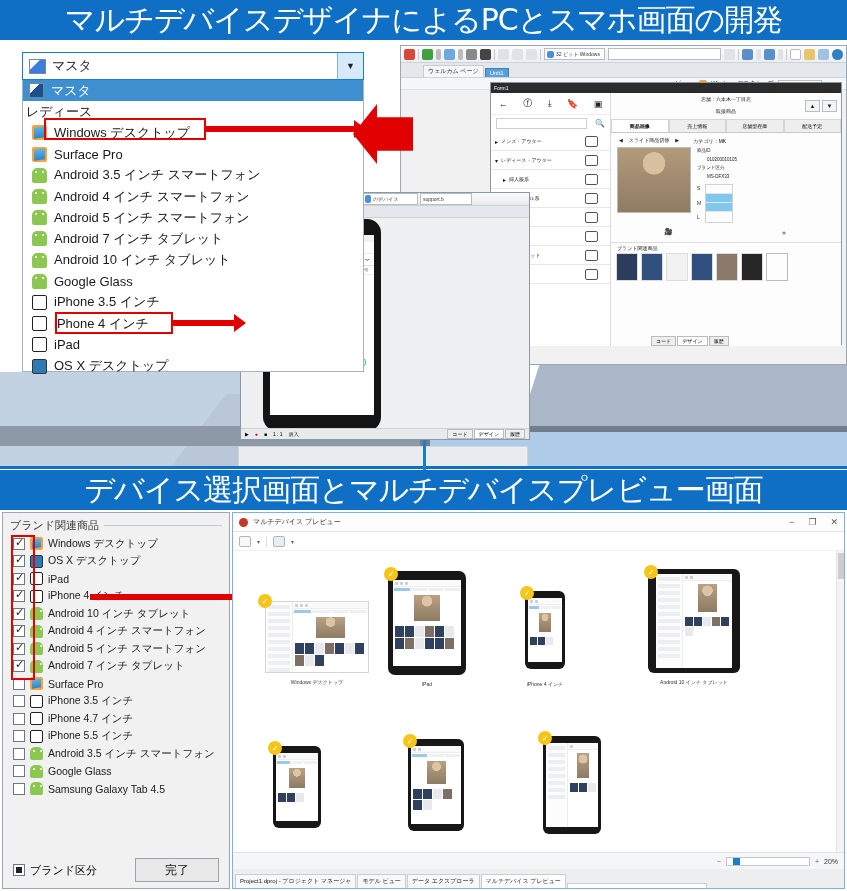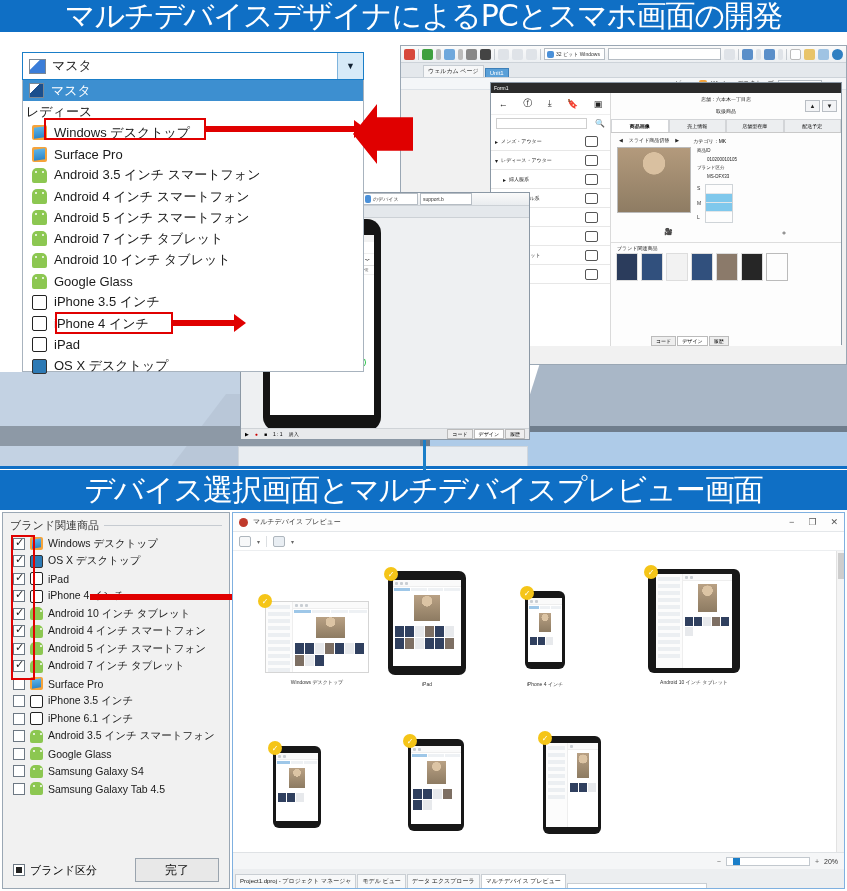--- a/index.html
+++ b/index.html
@@ -5,21 +5,21 @@
   * { box-sizing: border-box; margin:0; padding:0; }
   html,body{ width:847px; height:891px; background:#fff;
     font-family:"Liberation Sans","DejaVu Sans",sans-serif; }
   #root{ position:relative; width:847px; height:891px; overflow:hidden; background:#fff; }
 
   
   .banner{ position:absolute; left:0; width:847px; background:#0f6fc5;
     color:#fff; display:flex; align-items:center; justify-content:center; }
   .banner span{ font-size:30px; letter-spacing:-1px; white-space:nowrap;
     font-family:"DejaVu Sans",sans-serif; font-weight:400; }
-  #banner1{ top:0; height:32px; }
+  #banner1{ top:0; height:40px; }
   #banner2{ top:470; height:40px; }
   #banner2{ top:470px; }
 
   
   .half-sep{ position:absolute; left:0; width:847px; height:3px; background:#0f6fc5; }
 
   
   #panel1{ position:absolute; top:42px; left:0; width:847px; height:426px; overflow:hidden; }
 
   
@@ -663,36 +663,36 @@
         <span>Surface Pro</span>
       </div>
       <div class="cb-row">
         <span class="cb"></span>
         <span class="mini ic ios"></span>
         <span>iPhone 3.5 インチ</span>
       </div>
       <div class="cb-row">
         <span class="cb"></span>
         <span class="mini ic ios"></span>
-        <span>iPhone 6.1 インチ</span>
+        <span>iPhone 4.7 インチ</span>
+      </div>
+      <div class="cb-row">
+        <span class="cb"></span>
+        <span class="mini ic ios"></span>
+        <span>iPhone 5.5 インチ</span>
       </div>
       <div class="cb-row">
         <span class="cb"></span>
         <span class="mini ic droid"></span>
         <span>Android 3.5 インチ スマートフォン</span>
       </div>
       <div class="cb-row">
         <span class="cb"></span>
         <span class="mini ic droid"></span>
         <span>Google Glass</span>
-      </div>
-      <div class="cb-row">
-        <span class="cb"></span>
-        <span class="mini ic droid"></span>
-        <span>Samsung Galaxy S4</span>
       </div>
       <div class="cb-row">
         <span class="cb"></span>
         <span class="mini ic droid"></span>
         <span>Samsung Galaxy Tab 4.5</span>
       </div>
 
       <div class="devsel-foot">
         <span class="lbl">
           <span class="cb sq"></span>

